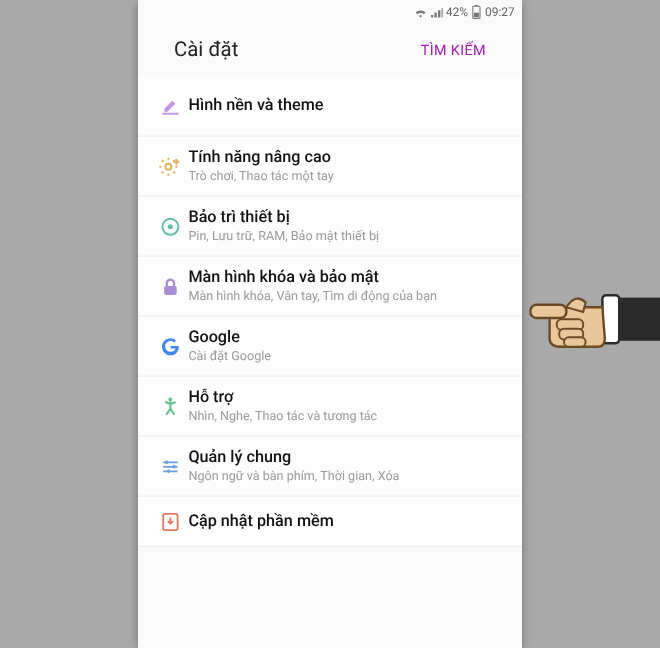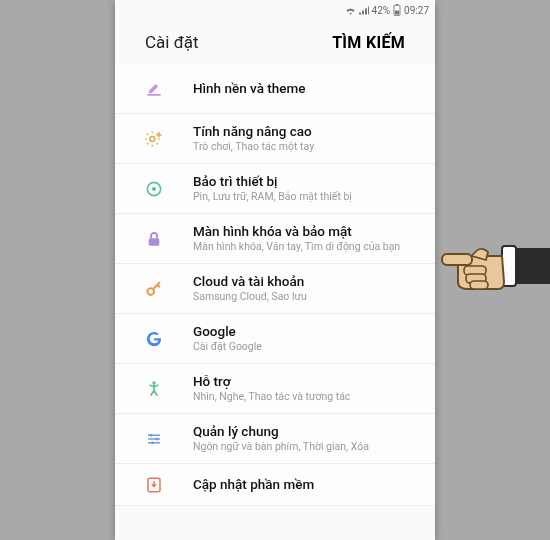--- a/index.html
+++ b/index.html
@@ -36,29 +36,29 @@
   .status-bar .ico { display: inline-flex; align-items: center; }
   .app-bar {
     height: 44px;
     display: flex;
     align-items: center;
     justify-content: space-between;
     padding: 0 30px;
     background: #fafafa;
   }
   .app-title { font-size: 17px; color: #222; font-weight: 400; }
-  .app-action { font-size: 16px; color: #000000; font-weight: 700; letter-spacing: 0.3px; }
+  .app-action { font-size: 12px; color: #a21caf; font-weight: 400; letter-spacing: 0.3px; }
   .list { }
   .row {
     display: flex;
     align-items: center;
-    padding: 9px 14px 9px 28px;
+    padding: 9px 14px 9px 16px;
     border-bottom: 1px solid #ececec;
     background: #fdfdfd;
-    gap: 28px;
+    gap: 4px;
     min-height: 50px;
   }
   .row.single { min-height: 42px; }
   .row .ic {
     width: 22px;
     height: 22px;
     flex-shrink: 0;
     display: flex;
     align-items: center;
     justify-content: center;
@@ -156,32 +156,20 @@
             <rect x="5" y="11" width="14" height="10" rx="2" fill="#a88cd6"></rect>
             <path d="M8 11V8a4 4 0 018 0v3" fill="none" stroke="#a88cd6" stroke-width="2.5"></path>
           </svg>
       </span>
       <div class="txt">
         <div class="title">Màn hình khóa và bảo mật</div>
         <div class="sub">Màn hình khóa, Vân tay, Tìm di động của bạn</div>
       </div>
     </div>
 
-    <div class="row">
-      <span class="ic">
-        <svg width="20" height="20" viewBox="0 0 24 24">
-            <circle cx="8" cy="15" r="4" fill="none" stroke="#e0a050" stroke-width="2.5"></circle>
-            <path d="M11 12l8-8M16 7l3 3" stroke="#e0a050" stroke-width="2.5" fill="none"></path>
-          </svg>
-      </span>
-      <div class="txt">
-        <div class="title">Cloud và tài khoản</div>
-        <div class="sub">Samsung Cloud, Sao lưu</div>
-      </div>
-    </div>
 
     <div class="row">
       <span class="ic">
         <svg width="18" height="18" viewBox="0 0 24 24">
             <path d="M21.35 11.1h-9.18v2.92h5.5c-.46 2.28-2.4 3.58-5.5 3.58-3.3 0-6-2.7-6-6s2.7-6 6-6c1.5 0 2.85.54 3.9 1.5l2.1-2.1C16.5 3.4 14.4 2.5 12.17 2.5 6.9 2.5 2.67 6.73 2.67 12s4.23 9.5 9.5 9.5c5.48 0 9.1-3.85 9.1-9.27 0-.4-.04-.78-.1-1.13z" fill="#4285F4"></path>
           </svg>
       </span>
       <div class="txt">
         <div class="title">Google</div>
         <div class="sub">Cài đặt Google</div>

